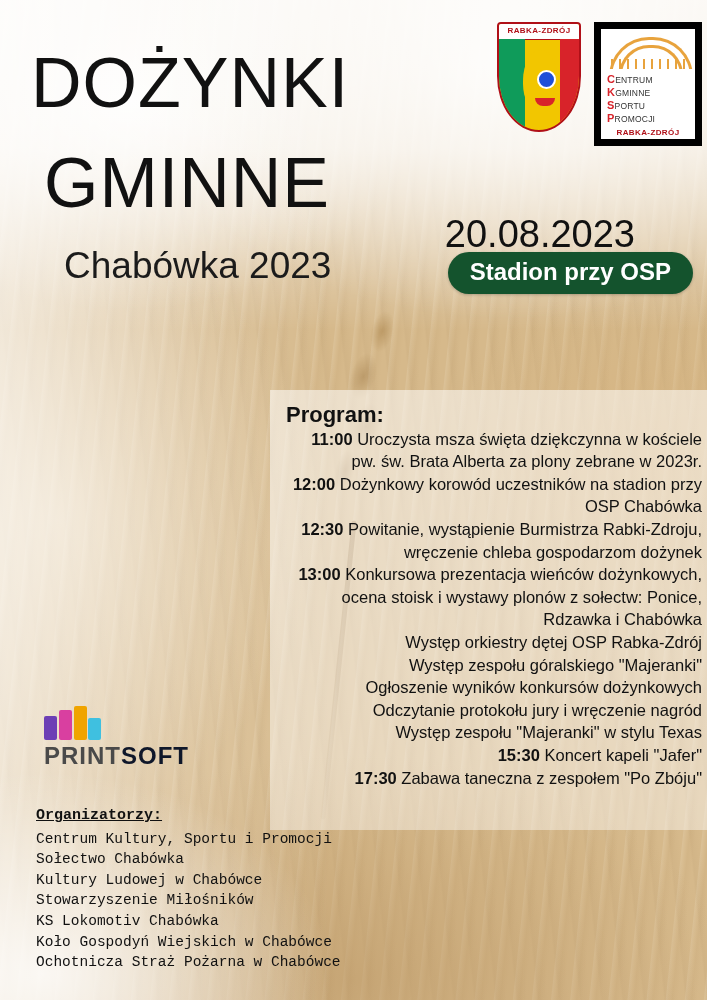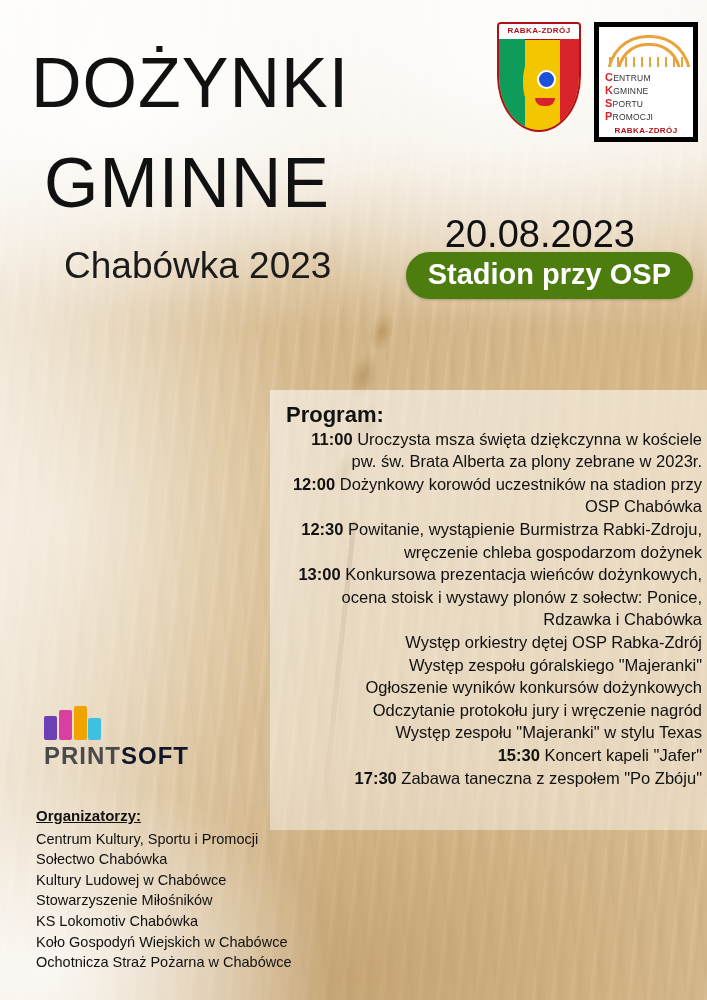--- a/index.html
+++ b/index.html
@@ -167,23 +167,23 @@
     font-size: 38px;
     color: #111;
     white-space: nowrap;
   }
   .venue {
     position: absolute;
     right: 14px;
     top: 252px;
     padding: 6px 22px 8px 22px;
     border-radius: 24px;
-    background: #4d7c0f;
+    background: #14532d;
     color: #fff;
-    font-size: 29px;
+    font-size: 24px;
     font-weight: 700;
     white-space: nowrap;
     box-shadow: 0 1px 3px rgba(0,0,0,0.22);
   }
 
   
   .crest {
     position: absolute;
     left: 497px;
     top: 22px;
@@ -246,21 +246,21 @@
     border-radius: 0 0 10px 10px;
   }
 
   .cksip {
     position: absolute;
     left: 594px;
     top: 22px;
     width: 94px;
     height: 110px;
     background: #fff;
-    border: 5px solid #000000;
+    border: 7px solid #000000;
   }
   .cksip-top {
     position: absolute;
     left: 0; right: 0; top: 0;
     height: 40px;
     background: #fff;
     overflow: hidden;
   }
   .cksip-arc {
     position: absolute;
@@ -369,20 +369,21 @@
 
   
   .org {
     position: absolute;
     left: 36px;
     top: 806px;
     width: 330px;
     color: #111;
     font-size: 14.5px;
     line-height: 20.6px;
+    font-family: Liberation Mono, monospace;
   }
   .org .org-head {
     font-weight: 700;
     text-decoration: underline;
     margin-bottom: 2px;
     font-size: 15px;
   }
   .org div.item { white-space: nowrap; }
 </style>
 </head>

